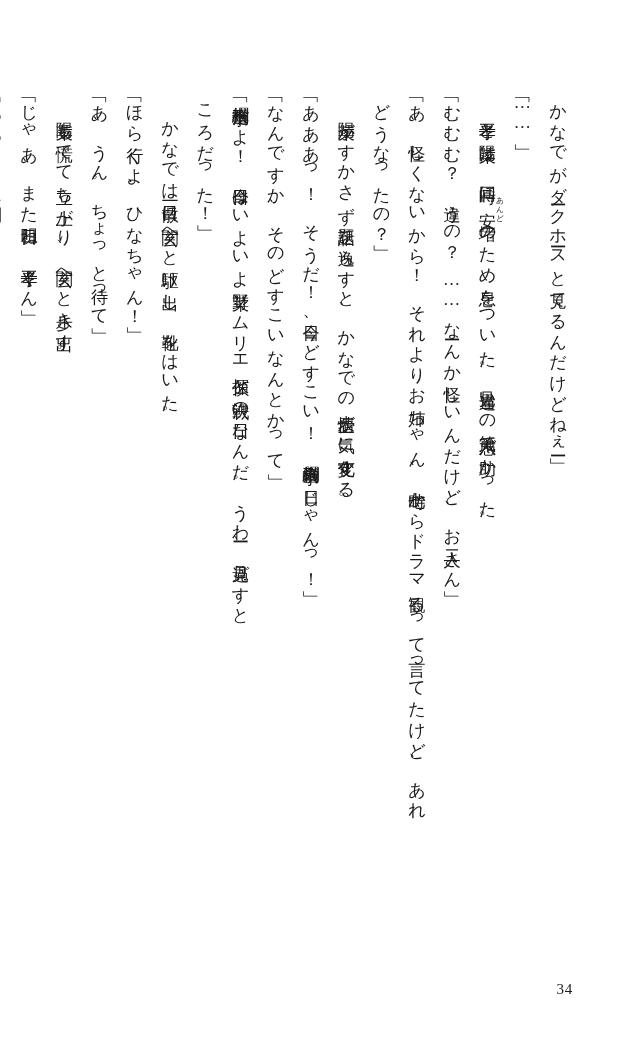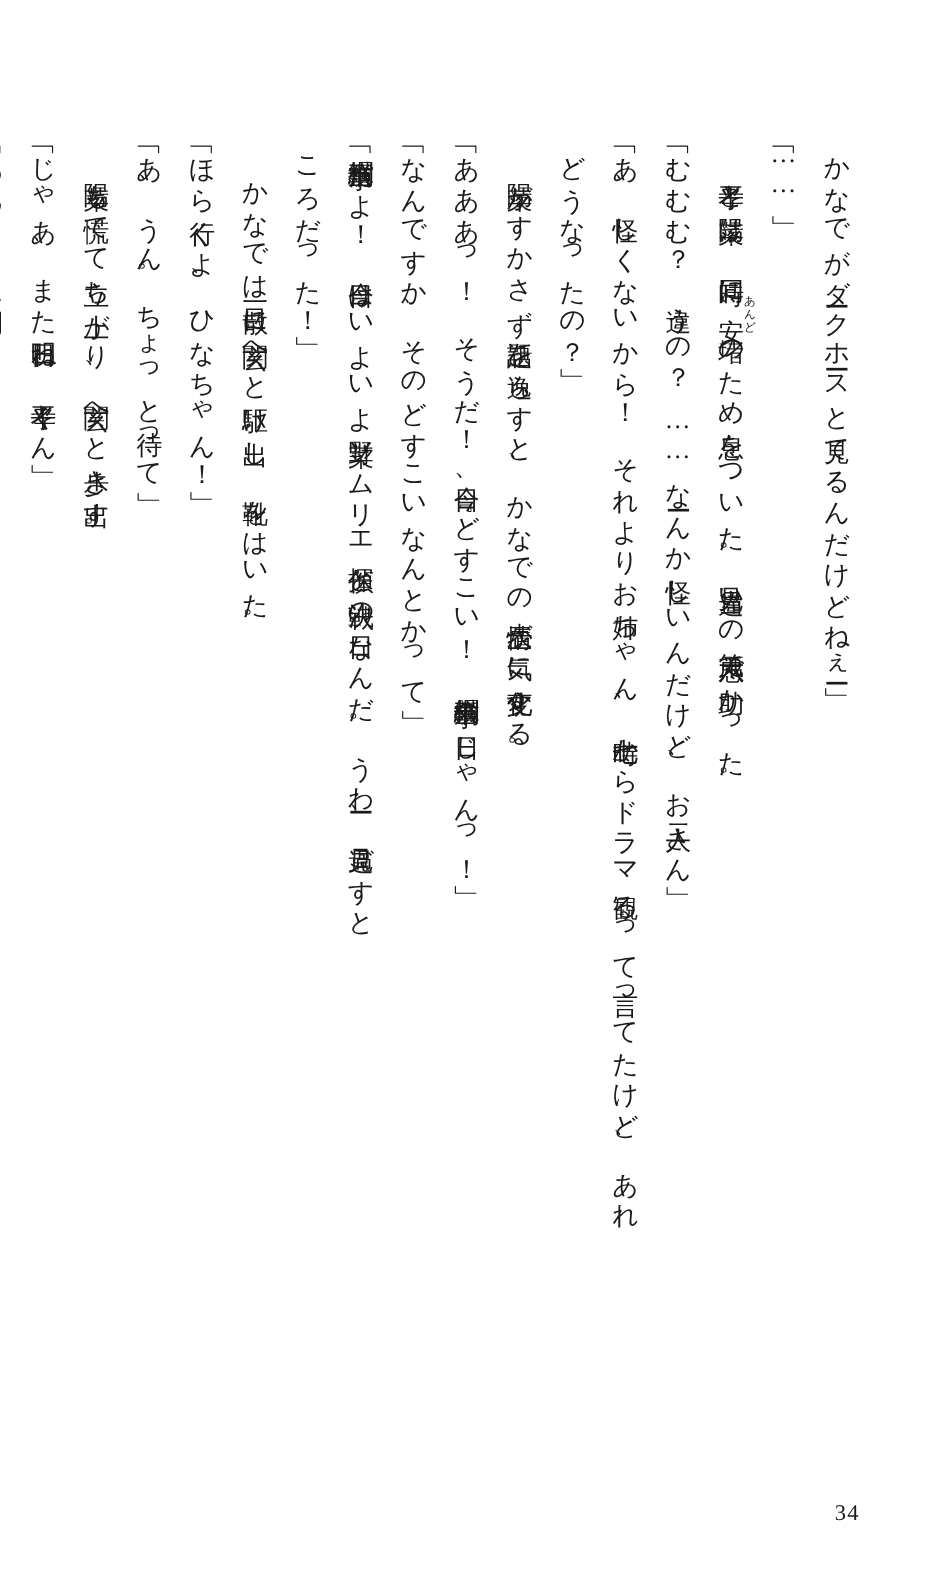--- a/index.html
+++ b/index.html
@@ -46,21 +46,21 @@
     ruby-position: over;
     -webkit-ruby-position: over;
   }
   rt {
     font-size: 0.45em;
     letter-spacing: 0;
     line-height: 1;
   }
   #page-number {
     position: absolute;
-    bottom: 32px;
+    bottom: 52px;
     right: 46px;
     font-size: 15px;
     letter-spacing: 0.05em;
     color: #1a1a1a;
     font-family: "Liberation Serif", "DejaVu Serif", serif;
   }
 </style>
 </head>
 <body>
 

